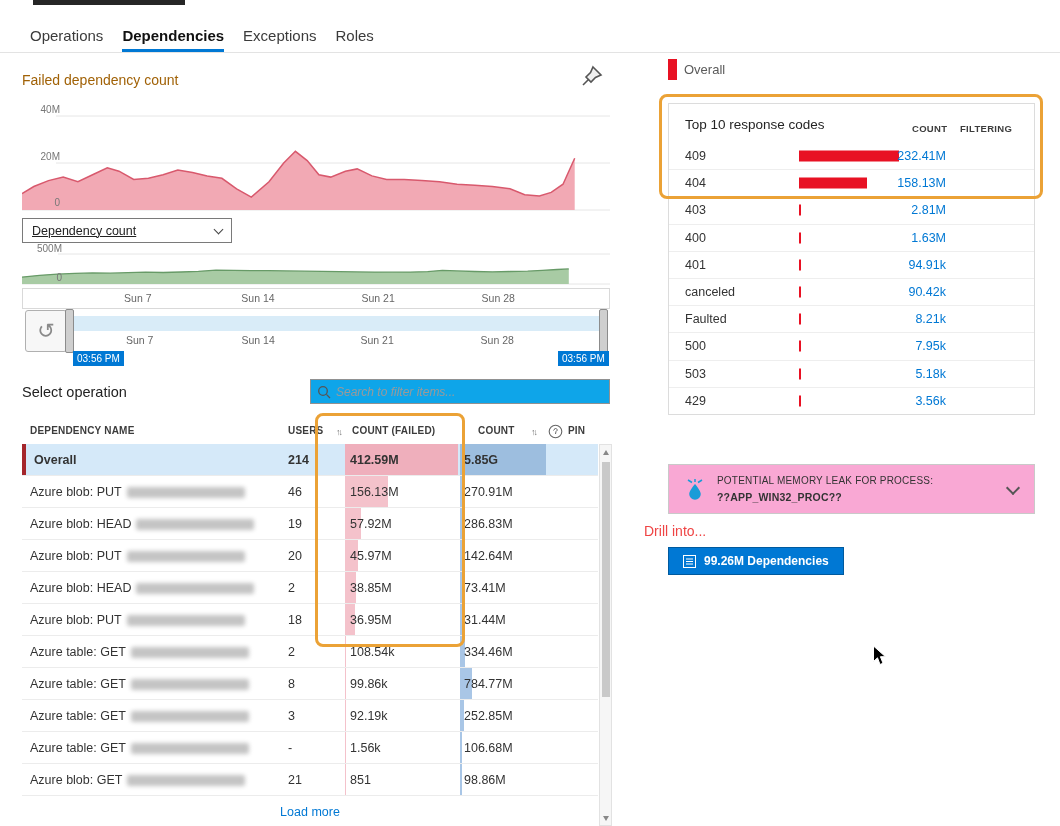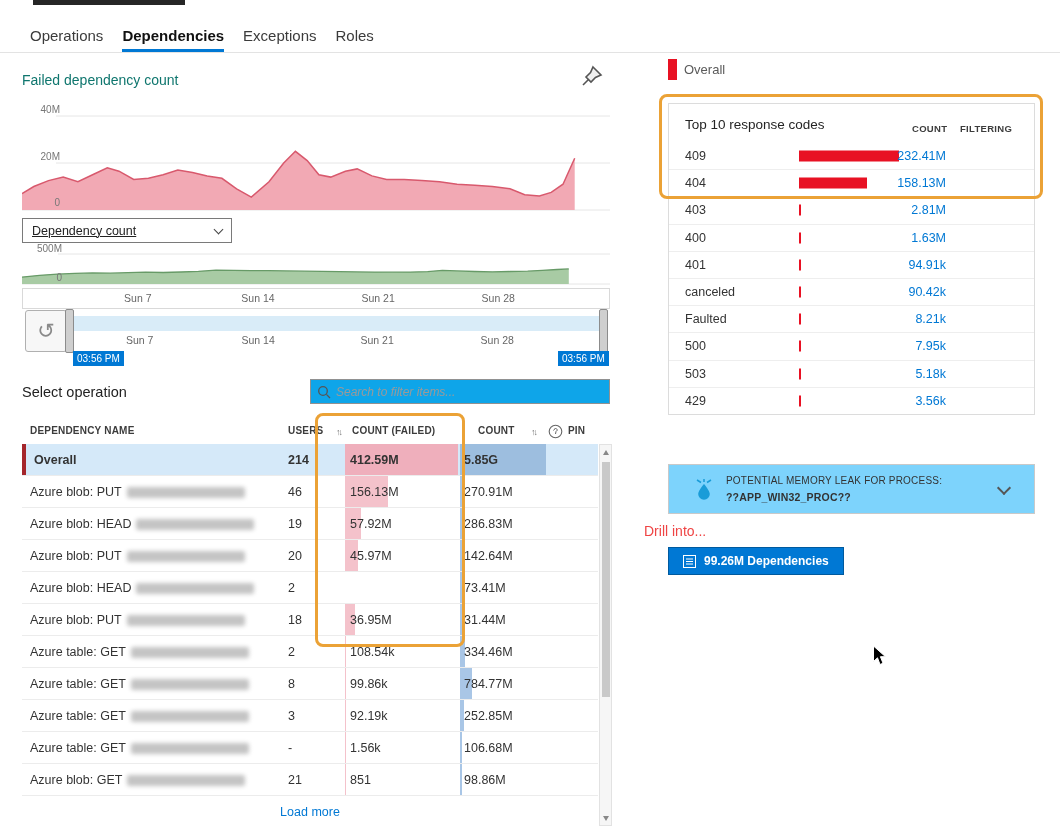--- a/index.html
+++ b/index.html
@@ -69,21 +69,21 @@
   .rc-panel { border:1px solid #dcdcdc; background:#fff; }
   .rc-title { position:absolute; left:16px; top:13px; font-size:13.5px; color:#252525; }
   .rc-h { position:absolute; top:19px; font-size:9.5px; font-weight:bold; color:#3c3c3c; letter-spacing:.3px; }
   #rc-rows { position:absolute; left:0; top:39px; width:100%; }
   .rc-row { position:relative; height:27.2px; border-bottom:1px solid #eee; cursor:pointer; }
   .rc-row:last-child { border-bottom:none; }
   .rc-code { position:absolute; left:16px; top:50%; transform:translateY(-50%); font-size:12.5px; color:#333; }
   .rc-bar { position:absolute; left:130px; top:50%; transform:translateY(-50%); height:11px; background:#e81123; }
   .rc-count { position:absolute; right:88px; top:50%; transform:translateY(-50%); font-size:12.5px; color:#0078d4; }
 
-  .leak-panel { border:1px solid #c9c9c9; display:flex; align-items:center; padding:0 25px; gap:12px; background:#7dd3fc; cursor:pointer; }
+  .leak-panel { border:1px solid #c9c9c9; display:flex; align-items:center; padding:0 16px; gap:12px; background:#f9a8d4; cursor:pointer; }
   .leak-text { font-size:10px; letter-spacing:.2px; color:#333; line-height:1.55; }
   .leak-text .b { font-weight:bold; font-size:10.5px; }
 
   .drill-btn { background:#0078d4; color:#fff; display:inline-flex; align-items:center; gap:8px; padding:0 14px;
                font-size:12px; font-weight:bold; cursor:pointer; border:1px solid #005a9e; }
 </style>
 </head>
 <body>
 
 <div class="screen">
@@ -91,21 +91,21 @@
   <div class="a" style="left:33px;top:0;width:152px;height:5px;background:#262626;"></div>
 
   <div class="tabbar a" style="left:30px;top:20px;">
     <div class="tab">Operations</div>
     <div class="tab active">Dependencies</div>
     <div class="tab">Exceptions</div>
     <div class="tab">Roles</div>
   </div>
   <div class="a" style="left:0;top:52px;width:1060px;height:1px;background:#e3e3e3;"></div>
 
-  <div class="a" style="left:22px;top:72px;font-size:14px;color:#0f766e;">Failed dependency count</div>
+  <div class="a" style="left:22px;top:72px;font-size:14px;color:#a16207;">Failed dependency count</div>
   <div class="a" style="left:580px;top:64px;width:26px;height:26px;">
     <svg width="24" height="24" viewBox="0 0 24 24">
       <path d="M13 3 L21 11 L15.5 13.5 L11 18 L6 13 L10.5 8.5 Z" fill="#efefef" stroke="#555" stroke-width="1.6"></path>
       <path d="M8.5 15.5 L3 21" fill="none" stroke="#555" stroke-width="1.6"></path>
     </svg>
   </div>
 
   <div class="a" style="left:22px;top:102px;width:588px;height:110px;">
     <svg id="failed-chart-svg" width="588" height="110">
       <line class="grid" x1="34" y1="14" x2="588" y2="14"></line>
@@ -225,20 +225,24 @@
           <span class="val">45.97M</span>
         </div>
         <div class="cell count">
           <span class="bar blue" style="width:2.0px"></span>
           <span class="val">142.64M</span>
         </div>
       </div>
       <div class="trow">
         <div class="cell name"><span>Azure blob: HEAD</span><span class="redacted"></span></div>
         <div class="cell users">2</div>
+        <div class="cell failed">
+          <span class="bar pink" style="width:10.6px"></span>
+          <span class="val">38.85M</span>
+        </div>
         <div class="cell count">
           <span class="bar blue" style="width:2.0px"></span>
           <span class="val">73.41M</span>
         </div>
       </div>
       <div class="trow">
         <div class="cell name"><span>Azure blob: PUT</span><span class="redacted"></span></div>
         <div class="cell users">18</div>
         <div class="cell failed">
           <span class="bar pink" style="width:10.1px"></span>

